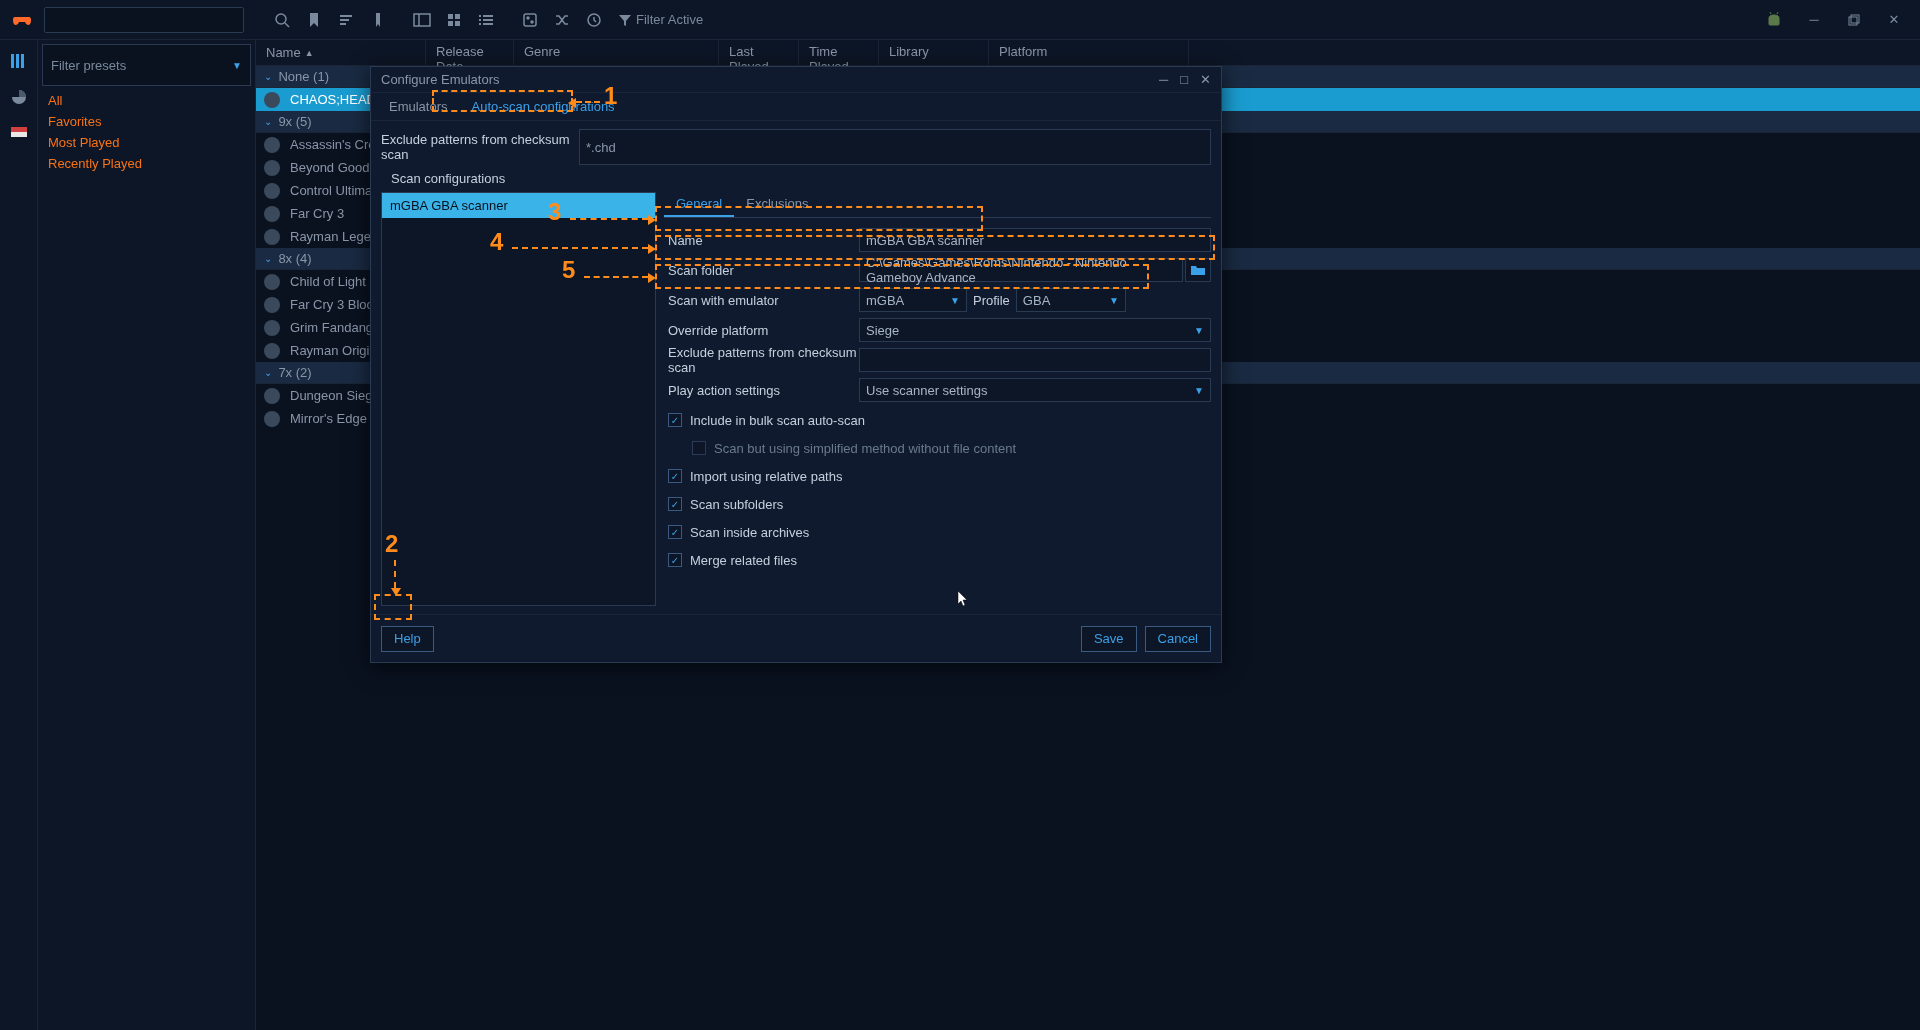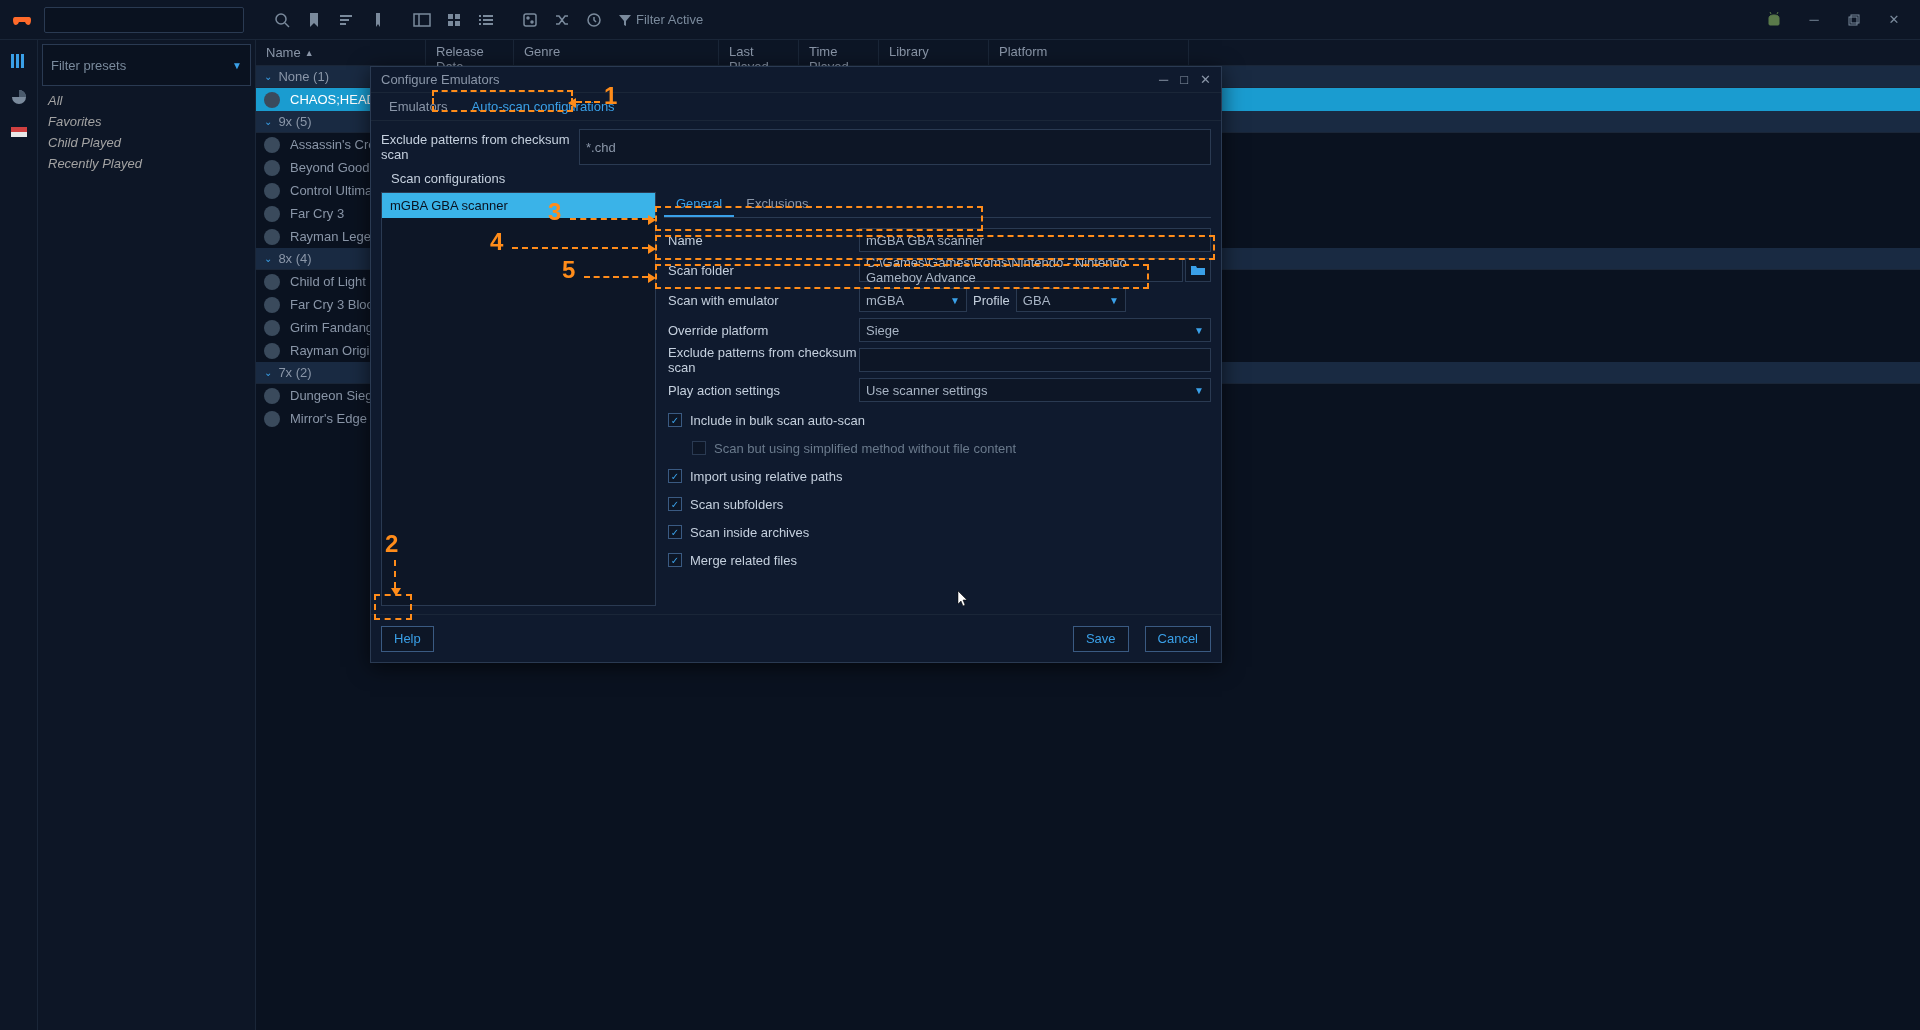--- a/index.html
+++ b/index.html
@@ -14,21 +14,21 @@
 .filter-active { display: flex; align-items: center; color: #7a8a9c; padding: 0 8px; }
 .filter-active svg { margin-right: 4px; }
 .top-right { margin-left: auto; display: flex; align-items: center; gap: 8px; }
 
 
 .left-rail { position: absolute; left: 0; top: 40px; width: 38px; height: 990px; background: #0d1626; border-right: 1px solid #1a2638; display: flex; flex-direction: column; align-items: center; padding-top: 8px; gap: 10px; }
 .rail-icon { width: 26px; height: 26px; display: flex; align-items: center; justify-content: center; color: #7a8a9c; cursor: pointer; }
 
 .side-panel { position: absolute; left: 38px; top: 40px; width: 218px; height: 990px; background: #0d1626; border-right: 1px solid #1a2638; }
 .filter-presets { height: 42px; margin: 4px; background: #0a1220; border: 1px solid #2a3a52; display: flex; align-items: center; padding: 0 8px; color: #7a8a9c; justify-content: space-between; }
-.preset-item { padding: 3px 10px; color: #a3a3a3; cursor: pointer; font-style: italic; }
+.preset-item { padding: 3px 10px; color: #f97316; cursor: pointer; }
 
 
 .main-area { position: absolute; left: 256px; top: 40px; right: 0; bottom: 0; background: #0a1220; }
 .table-header { height: 26px; display: flex; background: #0d1626; border-bottom: 1px solid #1a2638; }
 .th { padding: 4px 10px; color: #8a96a8; border-right: 1px solid #1a2638; }
 .th.name { width: 170px; display: flex; align-items: center; }
 .th.release { width: 88px; }
 .th.genre { width: 205px; }
 .th.lastplayed { width: 80px; }
 .th.timeplayed { width: 80px; }
@@ -75,21 +75,21 @@
 
 .checkbox-row { display: flex; align-items: center; height: 28px; padding-left: 4px; gap: 8px; }
 .checkbox-row.indent { padding-left: 28px; }
 .cb { width: 14px; height: 14px; border: 1px solid #3a5a82; background: #0d1626; display: flex; align-items: center; justify-content: center; font-size: 10px; color: #3aa0e8; }
 .cb.checked::after { content: "✓"; }
 
 .list-btns { display: flex; gap: 6px; margin-top: 8px; margin-bottom: 8px; }
 .btn { height: 26px; padding: 0 12px; background: #0d1626; border: 1px solid #3a5a82; color: #3aa0e8; display: flex; align-items: center; cursor: pointer; }
 
 .dialog-footer { height: 48px; border-top: 1px solid #1a2638; display: flex; align-items: center; padding: 0 10px; margin-top: 8px; }
-.footer-right { margin-left: auto; display: flex; gap: 16px; }
+.footer-right { margin-left: auto; display: flex; gap: 8px; }
 .anno-box { border: 2px dashed #ff8c1a; position: absolute; }
 .anno-num { font-family: Arial Black, Arial; font-weight: 900; font-size: 24px; color: #ff8c1a; position: absolute; }
 .anno-dash { border-top: 2px dashed #ff8c1a; position: absolute; height: 0; }
 .anno-dash-v { border-left: 2px dashed #ff8c1a; position: absolute; width: 0; }
 .anno-arrow-r::after { content: ""; position: absolute; right: -8px; top: -5px; border-left: 8px solid #ff8c1a; border-top: 5px solid transparent; border-bottom: 5px solid transparent; }
 .anno-arrow-l::after { content: ""; position: absolute; left: -8px; top: -5px; border-right: 8px solid #ff8c1a; border-top: 5px solid transparent; border-bottom: 5px solid transparent; }
 .anno-arrow-d::after { content: ""; position: absolute; bottom: -8px; left: -5px; border-top: 8px solid #ff8c1a; border-left: 5px solid transparent; border-right: 5px solid transparent; }
 
 .cursor { position: absolute; left: 957px; top: 590px; width: 12px; height: 18px; pointer-events:none; }
 
@@ -219,21 +219,21 @@
 </div>
 
 <div class="side-panel">
   <div class="filter-presets">
     <span>Filter presets</span>
     <span class="dropdown-arrow">▼</span>
   </div>
   <div id="preset-list">
       <div class="preset-item">All</div>
       <div class="preset-item">Favorites</div>
-      <div class="preset-item">Child Played</div>
+      <div class="preset-item">Most Played</div>
       <div class="preset-item">Recently Played</div>
     </div>
 </div>
 
 <div class="main-area">
   <div class="table-header">
     <div class="th name">
         <span>Name</span>
         <span style="margin-left:4px;font-size:9px">▲</span>
       </div>

